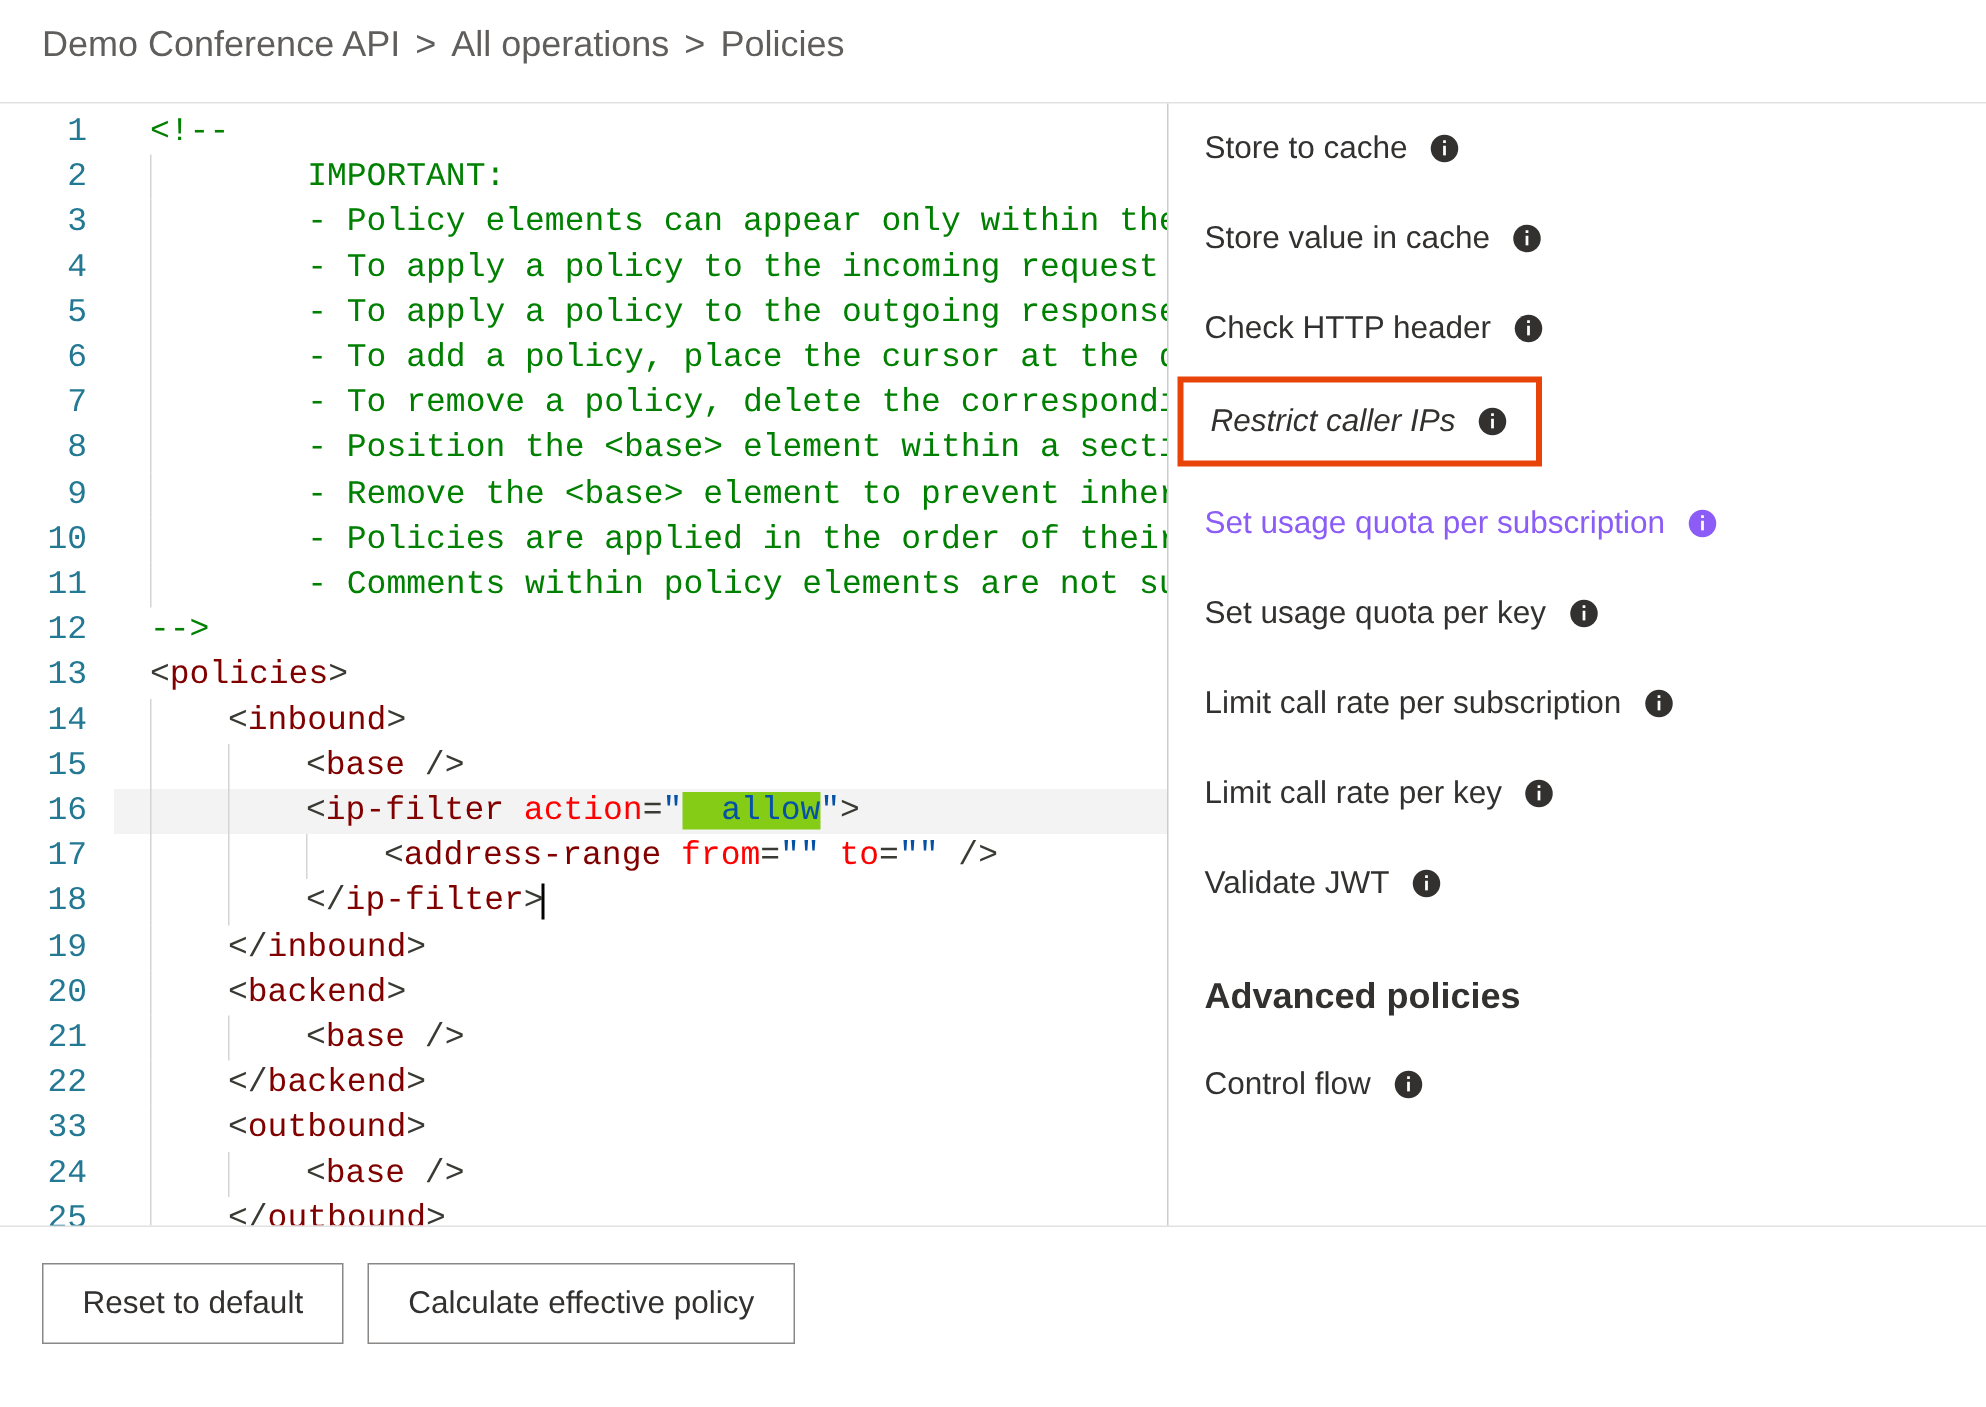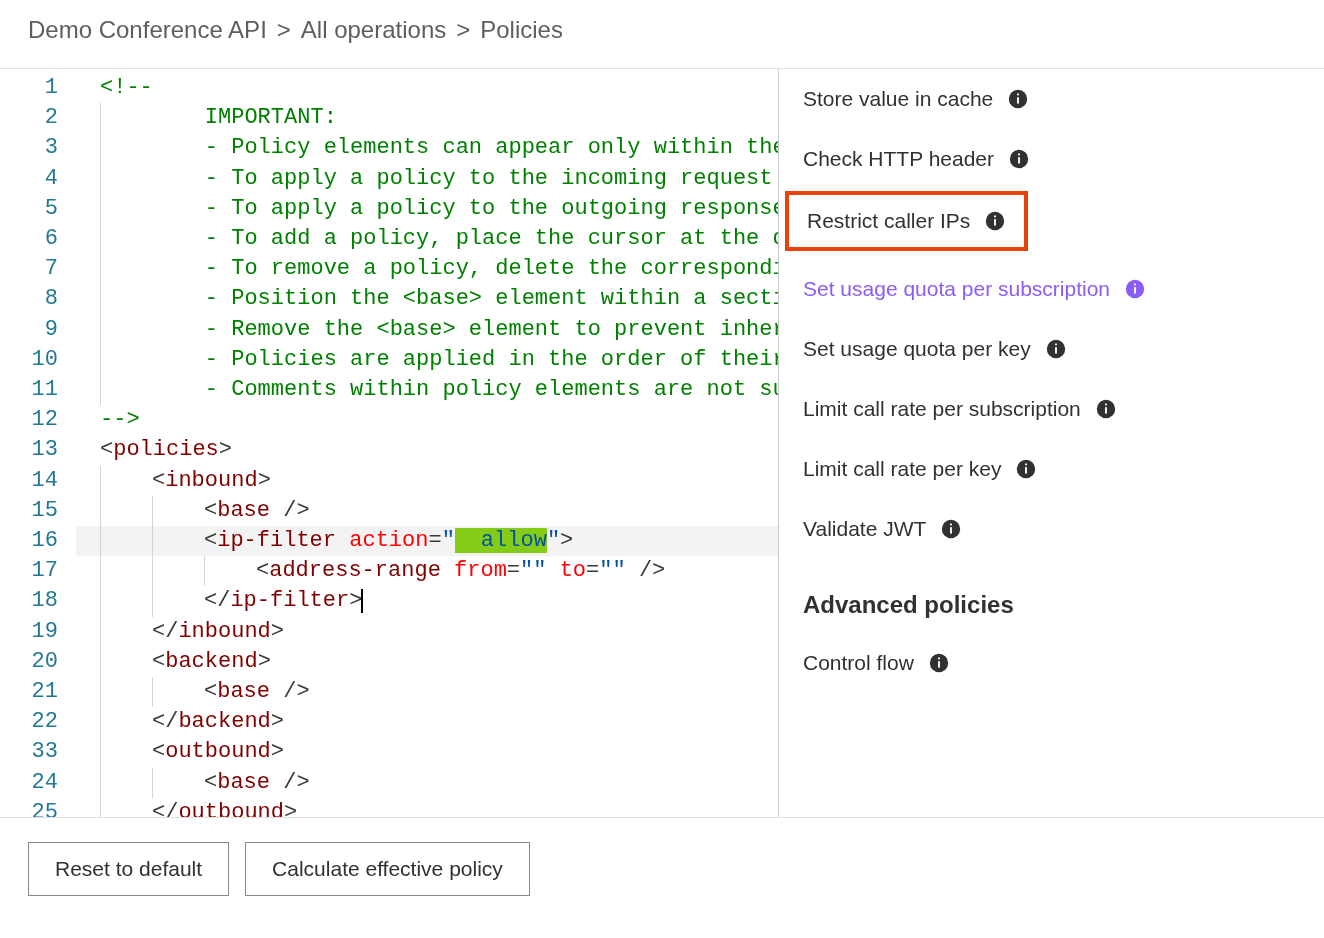--- a/index.html
+++ b/index.html
@@ -27,21 +27,21 @@
 .code .c-attr { color: #ff0000; }
 .code .c-str { color: #0451a5; }
 .code .c-sel { background: #84cc16; padding-left: 26px; }
 .cursor { display: inline-block; width: 2px; height: 24px; background: #000; vertical-align: middle; margin-left: -1px; }
 
 .snippets-pane { flex: 1; padding: 0 24px 0 24px; overflow-y: auto; }
 .snip-item { display: flex; align-items: center; padding: 18px 0; font-size: 21px; color: #323130; cursor: pointer; }
 .snip-item.dimmed { color: #8b5cf6; }
 .snip-item .label { margin-right: 14px; }
 .snip-section-title { font-size: 24px; font-weight: 700; color: #323130; padding: 32px 0 14px 0; }
-.highlight-box { border: 4px solid #e8440a; display: inline-flex; align-items: center; padding: 14px 18px; margin: 2px 0 8px -18px; }
+.highlight-box { border: 4px solid #e8440a; display: inline-flex; align-items: center; padding: 14px 18px; margin: 2px 0 8px -18px; font-style: italic; }
 .highlight-box .label { font-size: 21px; margin-right: 14px; }
 
 .footer { display: flex; justify-content: space-between; align-items: center; padding: 24px 28px; border-top: 1px solid #e1e1e1; }
 .footer-left { display: flex; gap: 16px; }
 .footer-right { display: flex; gap: 16px; }
 .btn { padding: 14px 26px; font-size: 21px; cursor: pointer; border: 1px solid #8a8886; background: #fff; color: #323130; }
 .btn.primary { background: #0b2e6f; border-color: #0b2e6f; color: #fff; }
 
 .info-icon { display: inline-flex; align-items: center; justify-content: center; }
 .info-icon svg { width: 22px; height: 22px; fill: currentColor; }
@@ -84,20 +84,29 @@
         <div class="ln">20</div>
         <div class="ln">21</div>
         <div class="ln">22</div>
         <div class="ln">33</div>
         <div class="ln">24</div>
         <div class="ln">25</div>
       </div>
     <div class="code" id="code"><div class="row"><span class="c-comment">&lt;!--</span></div><div class="row"><span class="indent-guide" style="width:52px"></span><span class="c-comment">    IMPORTANT:</span></div><div class="row"><span class="indent-guide" style="width:52px"></span><span class="c-comment">    - Policy elements can appear only within the &lt;in</span></div><div class="row"><span class="indent-guide" style="width:52px"></span><span class="c-comment">    - To apply a policy to the incoming request (bef</span></div><div class="row"><span class="indent-guide" style="width:52px"></span><span class="c-comment">    - To apply a policy to the outgoing response (be</span></div><div class="row"><span class="indent-guide" style="width:52px"></span><span class="c-comment">    - To add a policy, place the cursor at the desir</span></div><div class="row"><span class="indent-guide" style="width:52px"></span><span class="c-comment">    - To remove a policy, delete the corresponding p</span></div><div class="row"><span class="indent-guide" style="width:52px"></span><span class="c-comment">    - Position the &lt;base&gt; element within a section e</span></div><div class="row"><span class="indent-guide" style="width:52px"></span><span class="c-comment">    - Remove the &lt;base&gt; element to prevent inheritin</span></div><div class="row"><span class="indent-guide" style="width:52px"></span><span class="c-comment">    - Policies are applied in the order of their app</span></div><div class="row"><span class="indent-guide" style="width:52px"></span><span class="c-comment">    - Comments within policy elements are not suppor</span></div><div class="row"><span class="c-comment">--&gt;</span></div><div class="row"><span class="c-punc">&lt;</span><span class="c-tag">policies</span><span class="c-punc">&gt;</span></div><div class="row"><span class="indent-guide" style="width:52px"></span><span class="c-punc">&lt;</span><span class="c-tag">inbound</span><span class="c-punc">&gt;</span></div><div class="row"><span class="indent-guide" style="width:52px"></span><span class="indent-guide" style="width:52px"></span><span class="c-punc">&lt;</span><span class="c-tag">base</span><span class="c-punc"> /&gt;</span></div><div class="row hl"><span class="indent-guide" style="width:52px"></span><span class="indent-guide" style="width:52px"></span><span class="c-punc">&lt;</span><span class="c-tag">ip-filter</span> <span class="c-attr">action</span><span class="c-punc">=</span><span class="c-str">"</span><span class="c-str c-sel">allow</span><span class="c-str">"</span><span class="c-punc">&gt;</span></div><div class="row"><span class="indent-guide" style="width:52px"></span><span class="indent-guide" style="width:52px"></span><span class="indent-guide" style="width:52px"></span><span class="c-punc">&lt;</span><span class="c-tag">address-range</span> <span class="c-attr">from</span><span class="c-punc">=</span><span class="c-str">""</span> <span class="c-attr">to</span><span class="c-punc">=</span><span class="c-str">""</span><span class="c-punc"> /&gt;</span></div><div class="row"><span class="indent-guide" style="width:52px"></span><span class="indent-guide" style="width:52px"></span><span class="c-punc">&lt;/</span><span class="c-tag">ip-filter</span><span class="c-punc">&gt;</span><span class="cursor"></span></div><div class="row"><span class="indent-guide" style="width:52px"></span><span class="c-punc">&lt;/</span><span class="c-tag">inbound</span><span class="c-punc">&gt;</span></div><div class="row"><span class="indent-guide" style="width:52px"></span><span class="c-punc">&lt;</span><span class="c-tag">backend</span><span class="c-punc">&gt;</span></div><div class="row"><span class="indent-guide" style="width:52px"></span><span class="indent-guide" style="width:52px"></span><span class="c-punc">&lt;</span><span class="c-tag">base</span><span class="c-punc"> /&gt;</span></div><div class="row"><span class="indent-guide" style="width:52px"></span><span class="c-punc">&lt;/</span><span class="c-tag">backend</span><span class="c-punc">&gt;</span></div><div class="row"><span class="indent-guide" style="width:52px"></span><span class="c-punc">&lt;</span><span class="c-tag">outbound</span><span class="c-punc">&gt;</span></div><div class="row"><span class="indent-guide" style="width:52px"></span><span class="indent-guide" style="width:52px"></span><span class="c-punc">&lt;</span><span class="c-tag">base</span><span class="c-punc"> /&gt;</span></div><div class="row"><span class="indent-guide" style="width:52px"></span><span class="c-punc">&lt;/</span><span class="c-tag">outbound</span><span class="c-punc">&gt;</span></div></div>
   </div>
   <div class="snippets-pane" id="snippets"><div class="snip-item">
+        <span class="label">Store to cache</span>
+        <span class="info-icon">
+          <svg viewBox="0 0 24 24">
+            <circle cx="12" cy="12" r="10"></circle>
+            <rect x="11" y="10" width="2" height="7" fill="#fff"></rect>
+            <rect x="11" y="6" width="2" height="2" fill="#fff"></rect>
+          </svg>
+        </span>
+      </div><div class="snip-item">
         <span class="label">Store value in cache</span>
         <span class="info-icon">
           <svg viewBox="0 0 24 24">
             <circle cx="12" cy="12" r="10"></circle>
             <rect x="11" y="10" width="2" height="7" fill="#fff"></rect>
             <rect x="11" y="6" width="2" height="2" fill="#fff"></rect>
           </svg>
         </span>
       </div><div class="snip-item">
         <span class="label">Check HTTP header</span>

